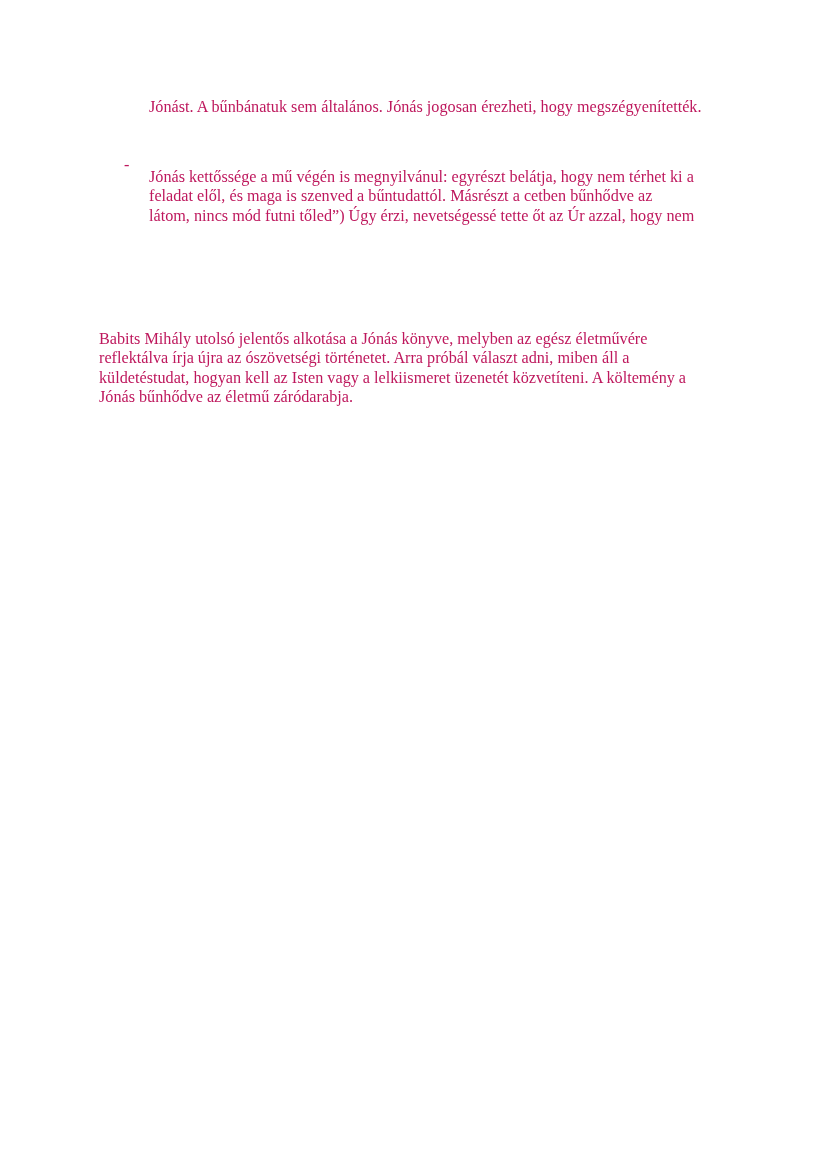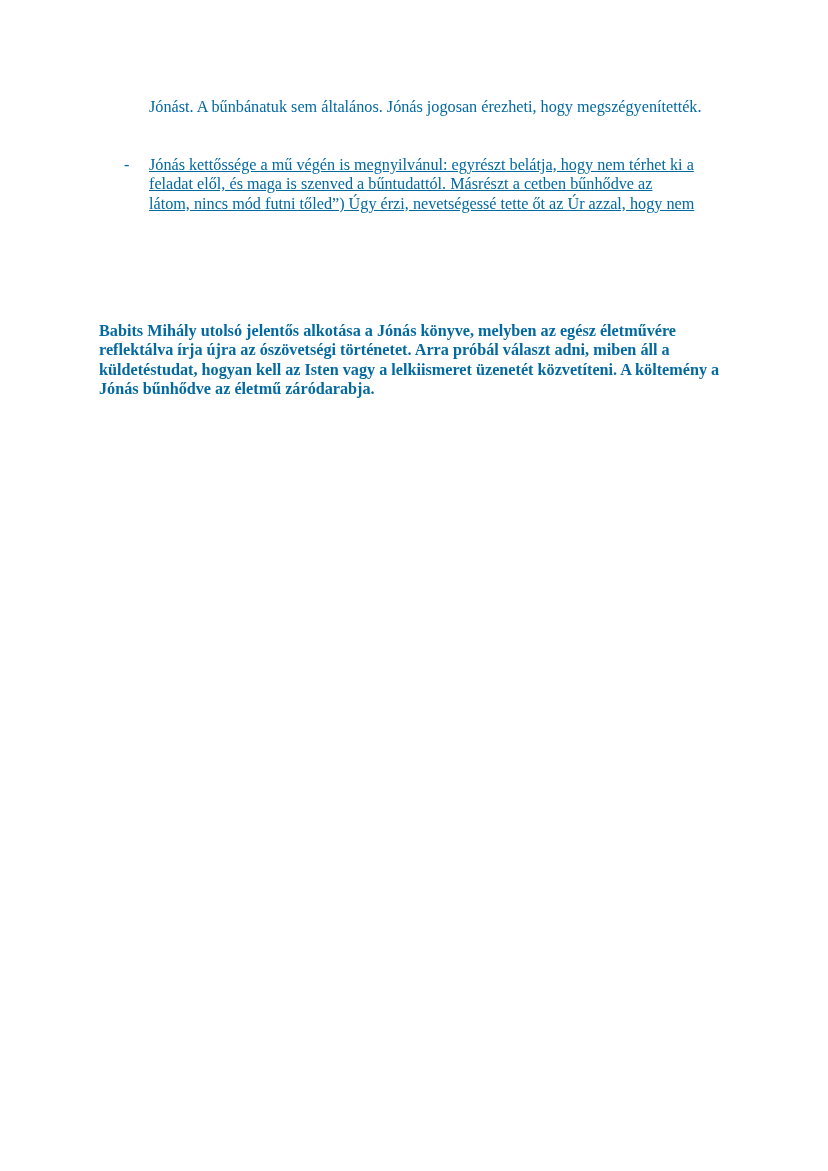--- a/index.html
+++ b/index.html
@@ -1,36 +1,36 @@
 <!DOCTYPE html>
 <html><head>
   <meta charset="utf-8">
   <style>
     html, body { margin: 0; padding: 0; background: #ffffff; }
     body { width: 828px; height: 1171px; position: relative; overflow: hidden; }
     .page {
       position: absolute; left: 0; top: 0; width: 828px; height: 1171px;
-      background: #ffffff; color: #0369a1;
+      background: #ffffff; color: #be185d;
       font-family: "Liberation Serif", "DejaVu Serif", serif;
       font-size: 16.2px; line-height: 19.4px;
     }
     .cont-block {
       position: absolute; left: 149px; top: 98px; width: 590px;
     }
     .bullet-item {
       position: absolute; left: 120px; top: 156px; width: 620px;
     }
     .bullet-dash {
       position: absolute; left: 4px; top: 0; width: 12px;
     }
     .bullet-text {
-      position: absolute; left: 29px; top: 0; width: 590px; text-decoration: underline;
+      position: absolute; left: 29px; top: 12px; width: 590px;
     }
     .para {
-      position: absolute; left: 99px; top: 322px; width: 640px; font-weight: bold;
+      position: absolute; left: 99px; top: 330px; width: 640px;
     }
     .line { display: block; white-space: nowrap; }
   </style>
 </head>
 <body>
 
 <div class="page">
 
   <div class="cont-block">
     <span class="line">Jónást. A bűnbánatuk sem általános. Jónás jogosan érezheti, hogy megszégyenítették.</span>

